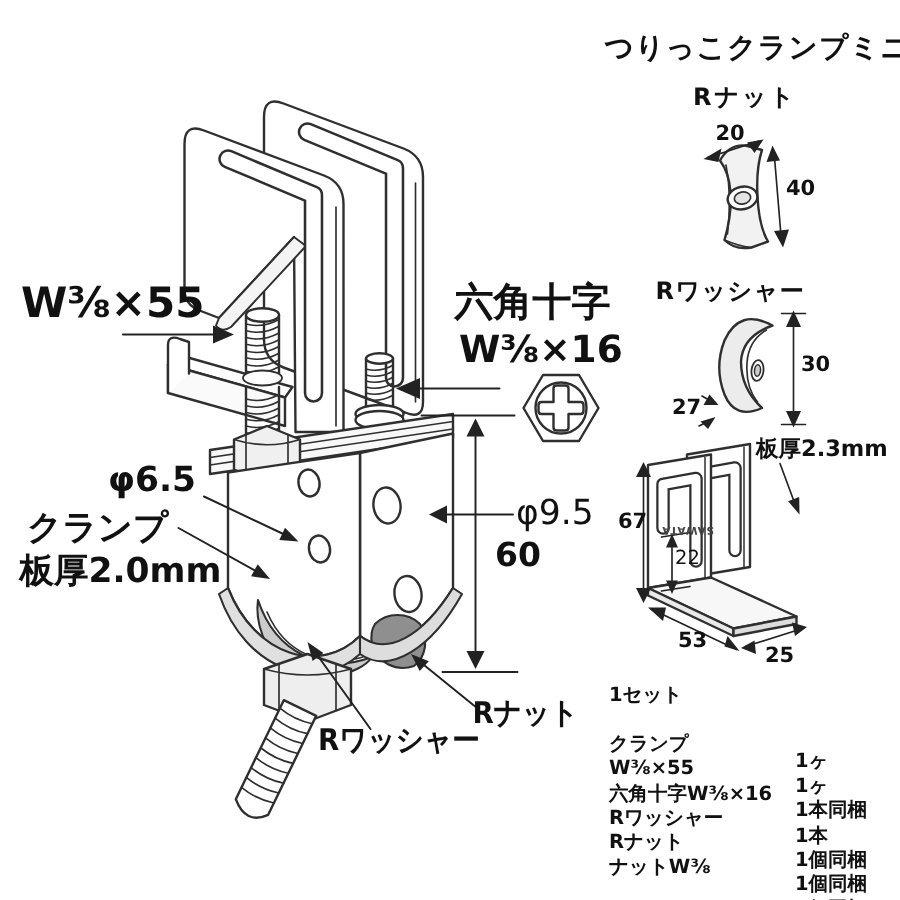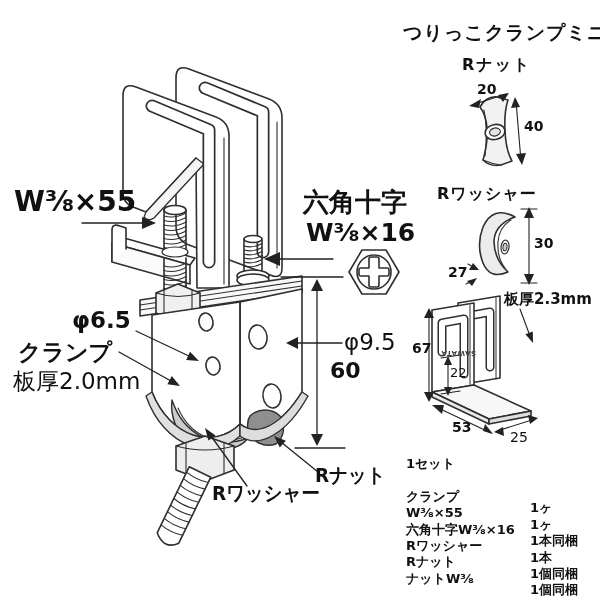--- a/index.html
+++ b/index.html
@@ -196,40 +196,40 @@
   </g>
 </svg>
 
 <div class="lbl" style="left:403px;top:23px;font-size:19px;font-weight:bold;letter-spacing:1px;">つりっこクランプミニC</div>
 
 <div class="lbl" style="left:14px;top:187px;font-size:28px;font-weight:600;">W⅜×55</div>
 <div class="lbl" style="left:303px;top:189px;font-size:26px;font-weight:bold;">六角十字</div>
 <div class="lbl" style="left:306px;top:220px;font-size:25px;font-weight:600;">W⅜×16</div>
 <div class="lbl" style="left:72px;top:308px;font-size:23px;font-weight:bold;">φ6.5</div>
 <div class="lbl" style="left:18px;top:340px;font-size:23px;font-weight:bold;">クランプ</div>
-<div class="lbl" style="left:13px;top:369px;font-size:23px;font-weight:normal;">板厚2.0mm</div>
+<div class="lbl" style="left:13px;top:369px;font-size:23px;font-weight:bold;">板厚2.0mm</div>
 <div class="lbl" style="left:344px;top:330px;font-size:23px;font-weight:normal;">φ9.5</div>
 <div class="lbl" style="left:330px;top:359px;font-size:22px;font-weight:600;">60</div>
 <div class="lbl cond" style="left:212px;top:483px;font-size:20px;font-weight:bold;">Rワッシャー</div>
 <div class="lbl cond" style="left:315px;top:465px;font-size:20px;font-weight:bold;">Rナット</div>
 
 <div class="lbl" style="left:462px;top:57px;font-size:16px;font-weight:bold;letter-spacing:2px;">Rナット</div>
 <div class="lbl" style="left:477px;top:82px;font-size:14px;font-weight:600;">20</div>
 <div class="lbl" style="left:524px;top:119px;font-size:14px;font-weight:600;">40</div>
 
 <div class="lbl" style="left:437px;top:186px;font-size:16px;font-weight:bold;letter-spacing:1px;">Rワッシャー</div>
 <div class="lbl" style="left:534px;top:236px;font-size:14px;font-weight:600;text-align:right;">30</div>
 <div class="lbl" style="left:448px;top:265px;font-size:14px;font-weight:600;text-align:center;">27</div>
 
 <div class="lbl" style="left:504px;top:292px;font-size:15px;font-weight:bold;">板厚2.3mm</div>
 <div class="brand">SAWATA</div>
 <div class="lbl" style="left:412px;top:341px;font-size:14px;font-weight:600;">67</div>
 <div class="lbl" style="left:450px;top:366px;font-size:13px;font-weight:400;">22</div>
 <div class="lbl" style="left:452px;top:420px;font-size:14px;font-weight:600;">53</div>
-<div class="lbl" style="left:510px;top:430px;font-size:14px;font-weight:400;">25</div>
+<div class="lbl" style="left:510px;top:430px;font-size:14px;font-weight:700;">25</div>
 
 <div id="parts">
   <div class="row">
     <span>1セット</span>
   </div>
   <div class="row">
     <span class="qty">1ヶ</span>
   </div>
   <div class="row">
     <span>クランプ</span>

